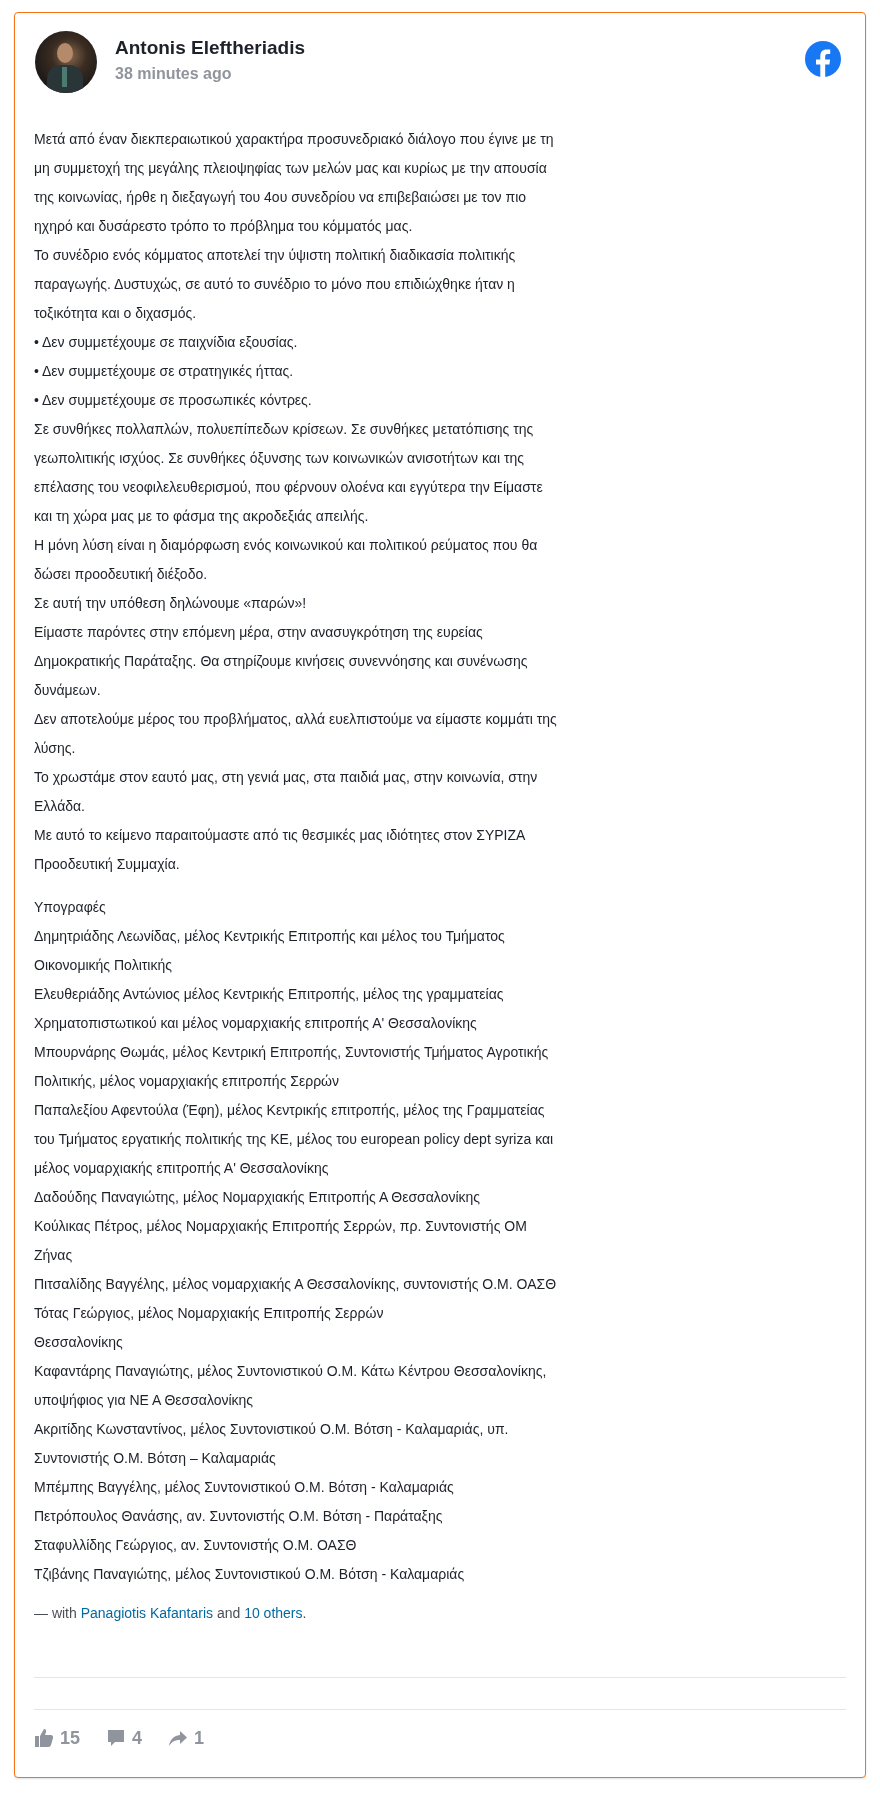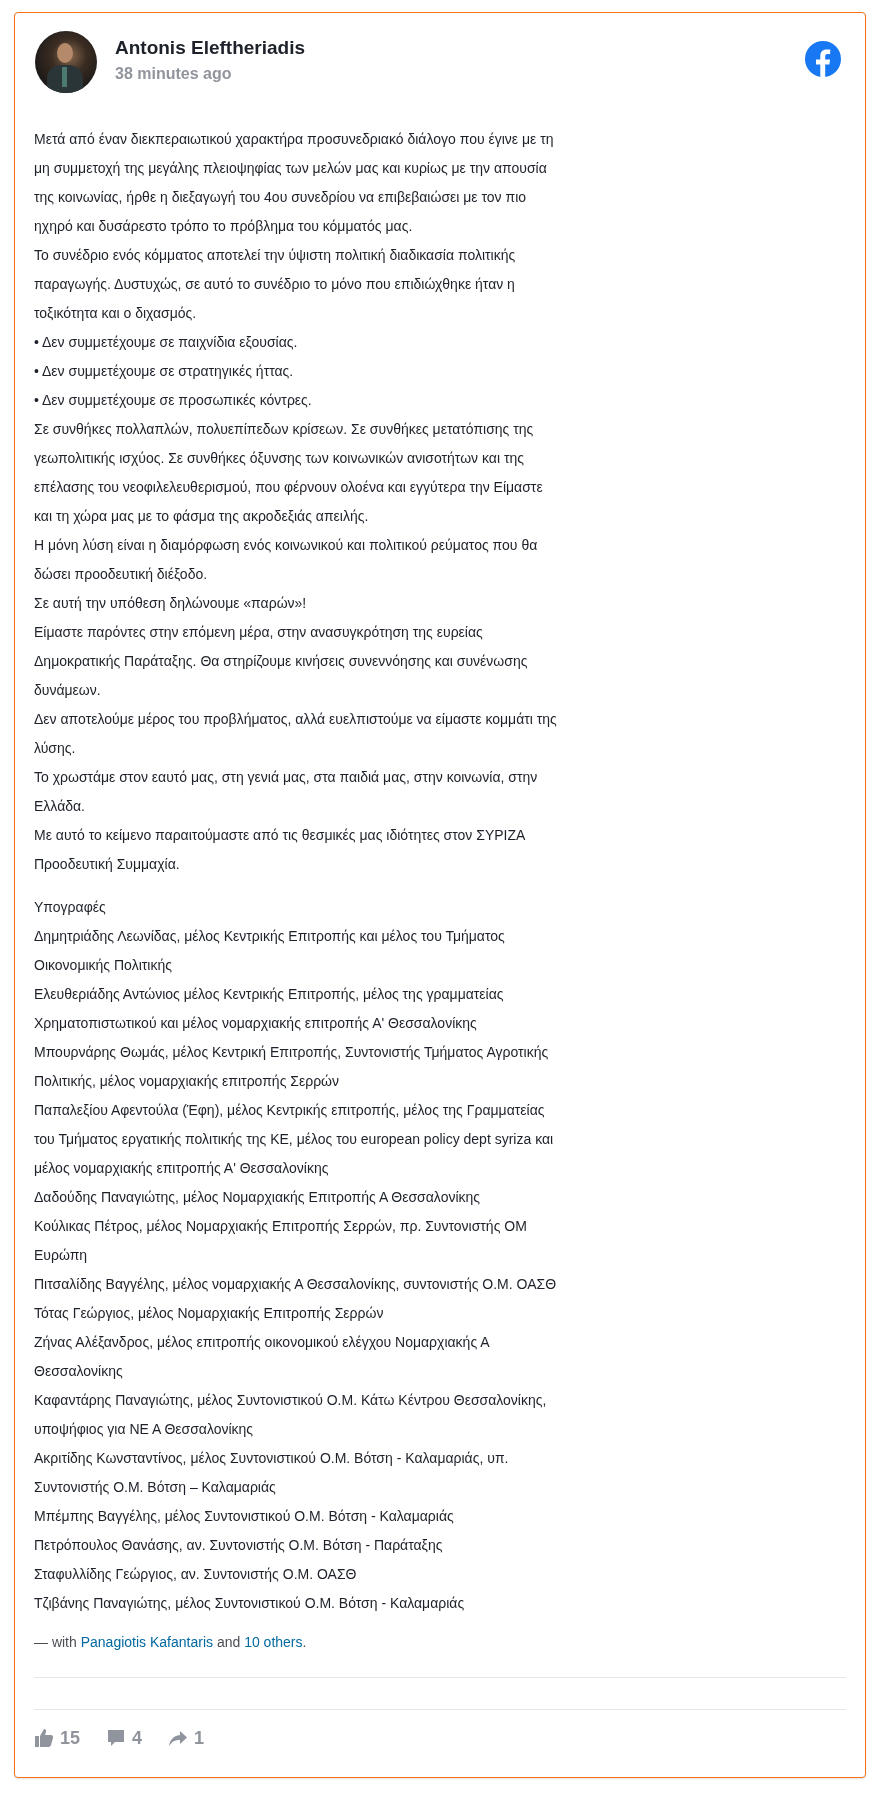--- a/index.html
+++ b/index.html
@@ -76,24 +76,23 @@
         <p>Οικονομικής Πολιτικής</p>
         <p>Ελευθεριάδης Αντώνιος μέλος Κεντρικής Επιτροπής, μέλος της γραμματείας</p>
         <p>Χρηματοπιστωτικού και μέλος νομαρχιακής επιτροπής Α' Θεσσαλονίκης</p>
         <p>Μπουρνάρης Θωμάς, μέλος Κεντρική Επιτροπής, Συντονιστής Τμήματος Αγροτικής</p>
         <p>Πολιτικής, μέλος νομαρχιακής επιτροπής Σερρών</p>
         <p>Παπαλεξίου Αφεντούλα (Έφη), μέλος Κεντρικής επιτροπής, μέλος της Γραμματείας</p>
         <p>του Τμήματος εργατικής πολιτικής της ΚΕ, μέλος του european policy dept syriza και</p>
         <p>μέλος νομαρχιακής επιτροπής Α' Θεσσαλονίκης</p>
         <p>Δαδούδης Παναγιώτης, μέλος Νομαρχιακής Επιτροπής Α Θεσσαλονίκης</p>
         <p>Κούλικας Πέτρος, μέλος Νομαρχιακής Επιτροπής Σερρών, πρ. Συντονιστής ΟΜ</p>
-        <p>Ευρώπη</p>
+        <p>Ζήνας</p>
         <p>Πιτσαλίδης Βαγγέλης, μέλος νομαρχιακής Α Θεσσαλονίκης, συντονιστής Ο.Μ. ΟΑΣΘ</p>
         <p>Τότας Γεώργιος, μέλος Νομαρχιακής Επιτροπής Σερρών</p>
-        <p>Ζήνας Αλέξανδρος, μέλος επιτροπής οικονομικού ελέγχου Νομαρχιακής Α</p>
         <p>Θεσσαλονίκης</p>
         <p>Καφαντάρης Παναγιώτης, μέλος Συντονιστικού Ο.Μ. Κάτω Κέντρου Θεσσαλονίκης,</p>
         <p>υποψήφιος για ΝΕ Α Θεσσαλονίκης</p>
         <p>Ακριτίδης Κωνσταντίνος, μέλος Συντονιστικού Ο.Μ. Βότση - Καλαμαριάς, υπ.</p>
         <p>Συντονιστής Ο.Μ. Βότση – Καλαμαριάς</p>
         <p>Μπέμπης Βαγγέλης, μέλος Συντονιστικού Ο.Μ. Βότση - Καλαμαριάς</p>
         <p>Πετρόπουλος Θανάσης, αν. Συντονιστής Ο.Μ. Βότση - Παράταξης</p>
         <p>Σταφυλλίδης Γεώργιος, αν. Συντονιστής Ο.Μ. ΟΑΣΘ</p>
         <p>Τζιβάνης Παναγιώτης, μέλος Συντονιστικού Ο.Μ. Βότση - Καλαμαριάς</p>
       </div>

